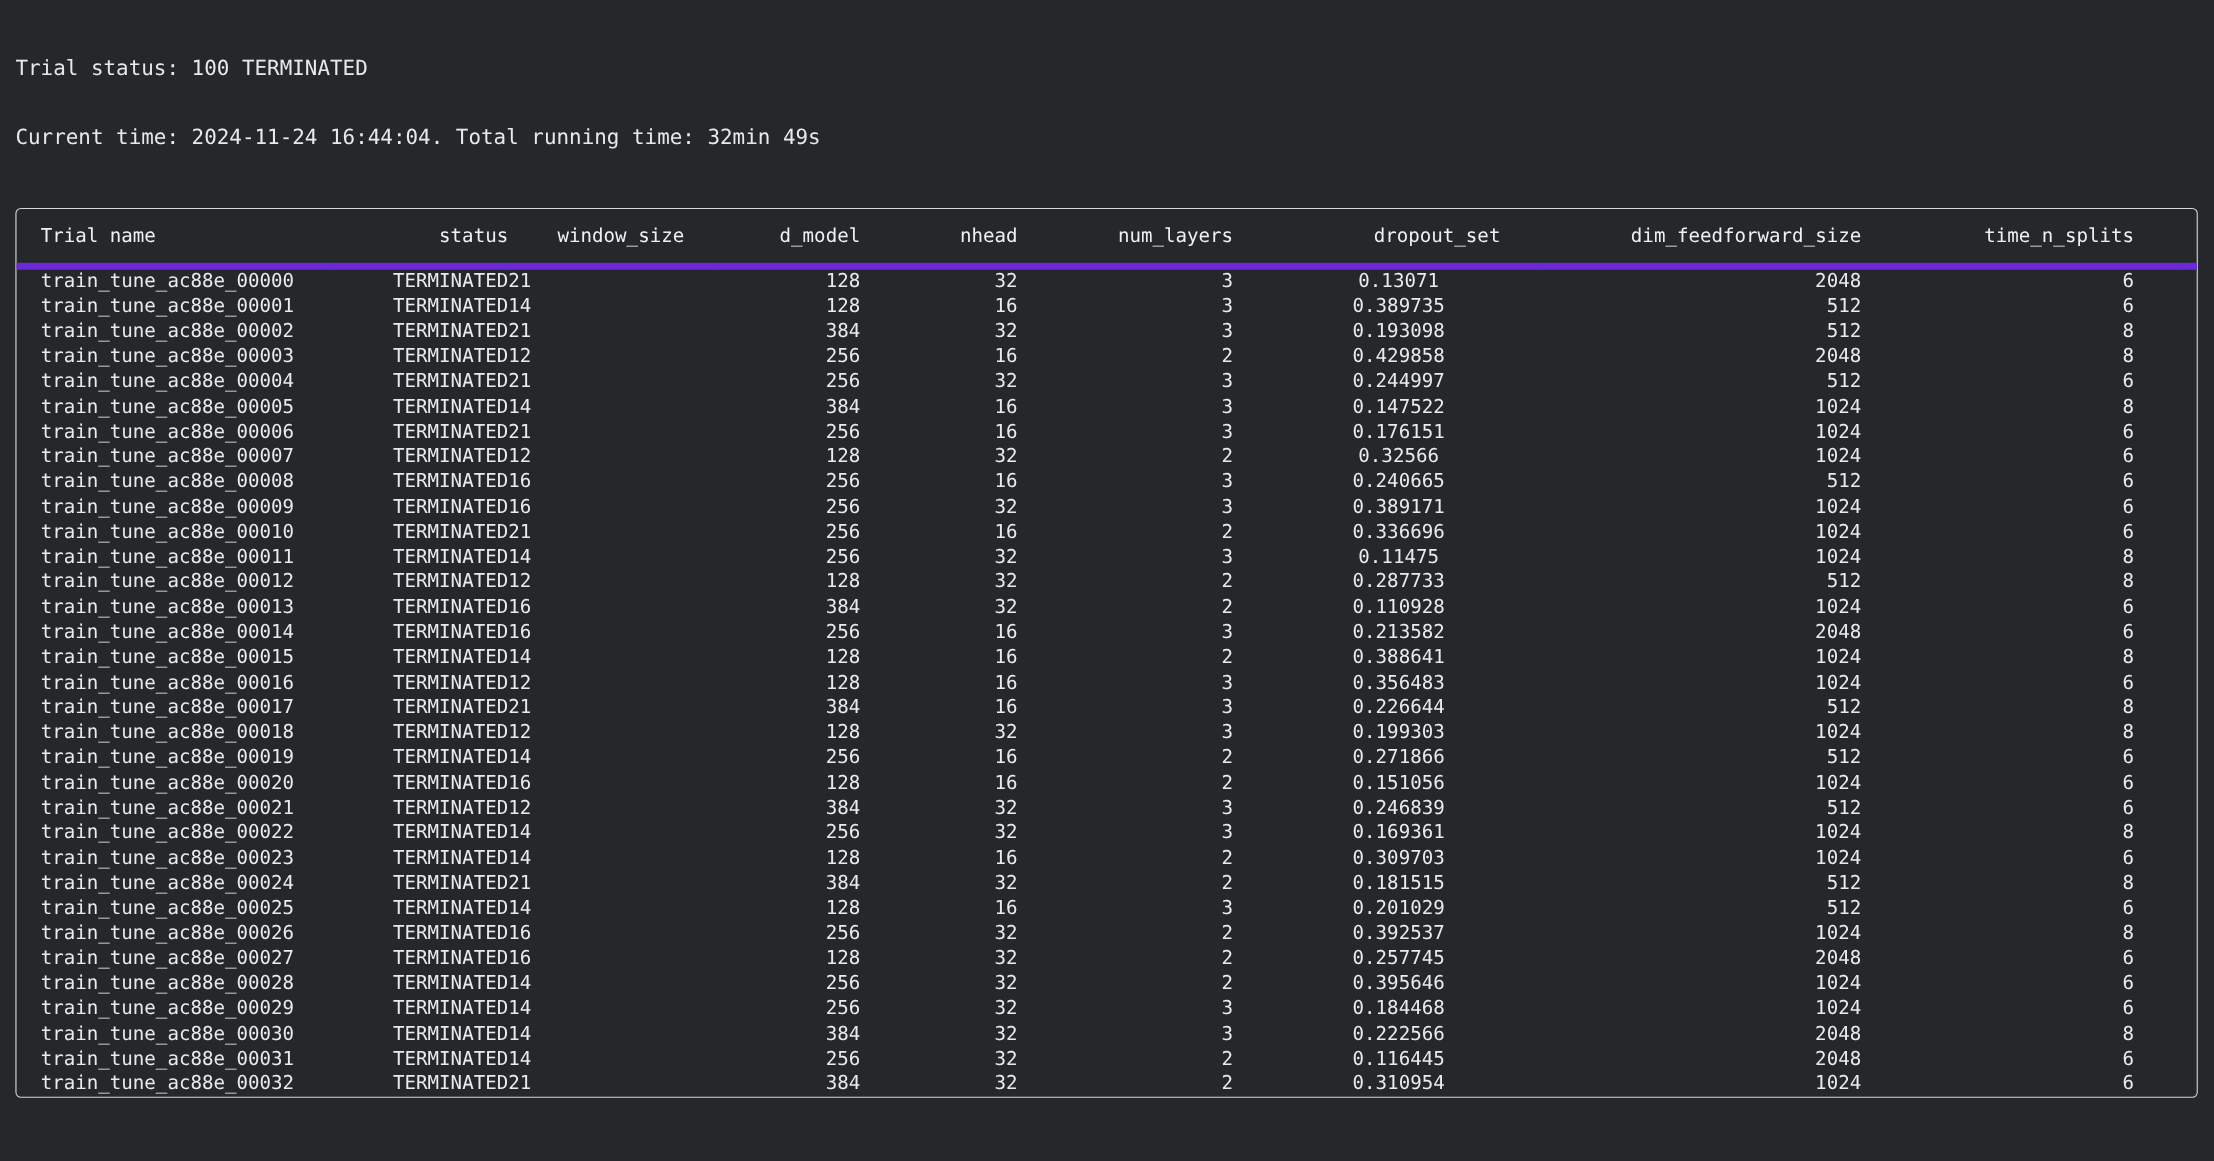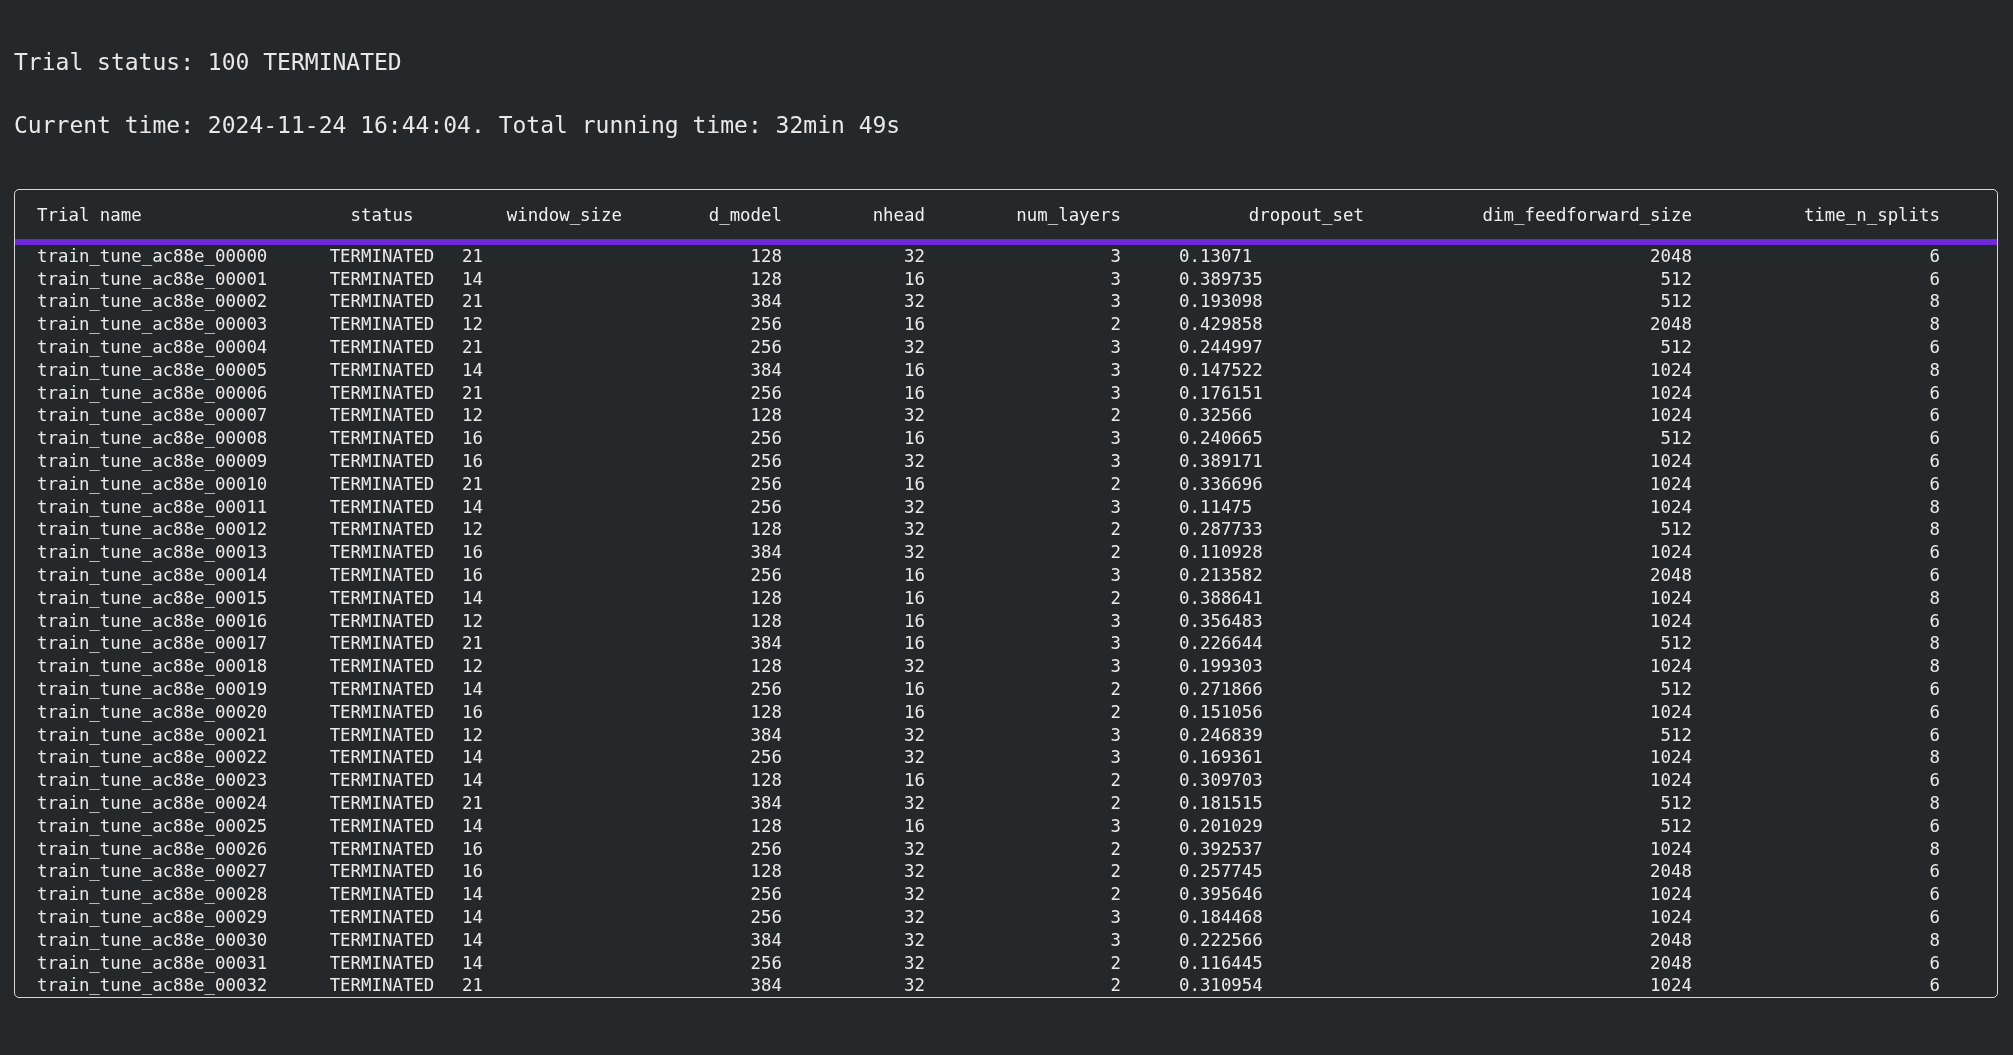--- a/index.html
+++ b/index.html
@@ -15,21 +15,21 @@
     color: #e6e6e6;
   }
   .terminal {
     width: 2013px;
     height: 1055px;
     box-sizing: border-box;
     padding: 10px 14px 0 14px;
     background: #24282a;
   }
   .status-block {
-    font-size: 23px;
+    font-size: 19px;
     line-height: 21px;
     white-space: pre;
     color: #e8e8e8;
     letter-spacing: 0px;
   }
   .status-line { white-space: pre; }
 
   .table-frame {
     margin-top: 11px;
     border: 1px solid #d8d8d8;
@@ -54,26 +54,26 @@
     color: #f0f0f0;
   }
   table.trials tbody tr:first-child td { }
   table.trials td {
     padding: 0;
     white-space: nowrap;
     color: #eaeaea;
   }
   
   .c-name   { width: 265px;  text-align: left;  padding-left: 22px !important; }
-  .c-status { width: 160px;  text-align: center; }
+  .c-status { width: 160px;  text-align: right; }
   .c-window { width: 160px;  }
   .c-dmodel { width: 130px;  text-align: right; }
   .c-nhead  { width: 115px;  text-align: right; }
   .c-layers { width: 170px;  text-align: right; }
-  .c-drop   { width: 185px;  text-align: left; }
+  .c-drop   { width: 185px;  text-align: center; }
   .c-dimff  { width: 290px;  text-align: right; }
   .c-splits { width: 190px;  text-align: right; }
   .c-iter   { width: 95px;   text-align: right; }
 
   thead th.c-window, thead th.c-dmodel, thead th.c-nhead,
   thead th.c-layers, thead th.c-drop, thead th.c-dimff,
   thead th.c-splits, thead th.c-iter, thead th.c-ttime,
   thead th.c-loss { text-align: right; }
   thead th.c-drop { padding-right: 38px !important; }
   tbody td.c-drop { padding-right: 38px !important; }

